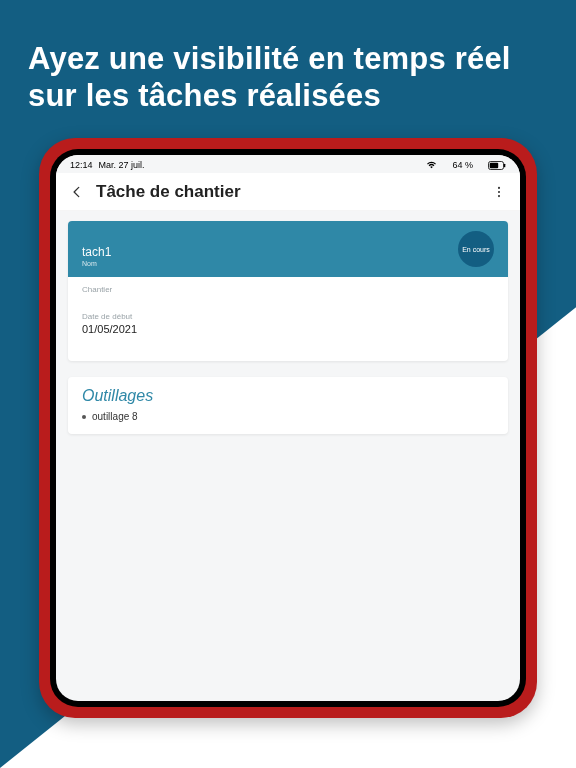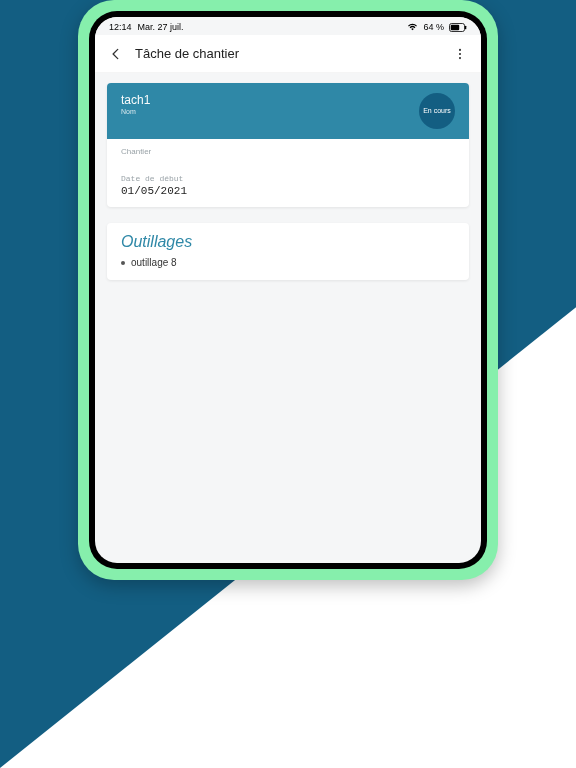--- a/index.html
+++ b/index.html
@@ -12,22 +12,22 @@
     z-index: 0;
   }
   .headline {
     position: relative; z-index: 1;
     color: #fff; font-weight: 700; font-size: 31px; line-height: 1.2;
     padding: 40px 28px 24px 28px; letter-spacing: 0.2px;
   }
   .tablet {
     position: relative; z-index: 2;
     margin: 0 auto;
-    width: 420px; height: 580px;
-    background: #86efac;
+    width: 498px; height: 580px;
+    background: #b91c1c;
     border-radius: 36px;
     padding: 11px;
     box-shadow: 0 6px 18px rgba(0,0,0,0.25);
   }
   .tablet-inner {
     width: 100%; height: 100%;
     background: #000;
     border-radius: 28px;
     padding: 6px;
   }
@@ -38,44 +38,44 @@
     overflow: hidden;
     display: flex; flex-direction: column;
   }
   .statusbar {
     height: 18px;
     display: flex; align-items: center; justify-content: space-between;
     padding: 2px 14px 0 14px;
     font-size: 9px; color: #000; background: #f5f6f7;
   }
   .status-left { display: flex; gap: 6px; align-items: center; }
-  .status-right { display: flex; gap: 5px; align-items: center; }
+  .status-right { display: flex; gap: 15px; align-items: center; }
   .wifi-icon, .battery-icon { display: inline-flex; align-items: center; }
   .appbar {
     height: 38px;
     display: flex; align-items: center; justify-content: space-between;
     padding: 0 12px;
     background: #fff;
     border-bottom: 1px solid rgba(0,0,0,0.04);
   }
   .appbar-left { display: flex; align-items: center; gap: 10px; }
   .back-btn { width: 18px; height: 18px; display: flex; align-items: center; justify-content: center; cursor: pointer; }
-  .appbar-title { font-size: 13px; color: #222; font-weight: 400; }
+  .appbar-title { font-size: 17px; color: #222; font-weight: 700; }
   .more-btn { width: 18px; height: 18px; display: flex; align-items: center; justify-content: center; cursor: pointer; }
   .content { flex: 1; padding: 10px 12px; overflow: hidden; }
   .card {
     background: #fff; border-radius: 4px;
     box-shadow: 0 1px 3px rgba(0,0,0,0.08);
     margin-bottom: 16px;
     overflow: hidden;
   }
   .card-header {
     background: #2F88A7;
     padding: 10px 14px;
-    display: flex; justify-content: space-between; align-items: flex-start;
+    display: flex; justify-content: space-between; align-items: flex-end;
     position: relative;
     min-height: 46px;
   }
   .card-header-text .task-name { color: #fff; font-size: 12px; font-weight: 500; opacity: 0.97; }
   .card-header-text .task-sub { color: #fff; font-size: 7px; opacity: 0.8; margin-top: 1px; }
   .status-circle {
     width: 36px; height: 36px; border-radius: 50%;
     background: #135E82;
     color: #fff; font-size: 7px;
     display: flex; align-items: center; justify-content: center;
@@ -89,20 +89,21 @@
   .section-title { font-size: 16px; color: #2F88A7; padding: 10px 14px 6px 14px; font-style: italic; }
   .list-item { font-size: 10px; color: #333; padding: 0 14px 12px 14px; display: flex; align-items: center; gap: 6px; }
   .bullet { width: 4px; height: 4px; border-radius: 50%; background: #555; display: inline-block; }
 </style>
 </head>
 <body>
 
 <div class="stage">
   <div class="diagonal"></div>
 
+  <div class="headline">Ayez une visibilité en temps réel sur les tâches réalisées</div>
 
   <div class="tablet">
     <div class="tablet-inner">
       <div class="screen">
 
         <div class="statusbar">
           <div class="status-left">
             <span>12:14</span>
             <span>Mar. 27 juil.</span>
           </div>
@@ -150,21 +151,21 @@
                 <div class="task-sub">Nom</div>
               </div>
               <div class="status-circle">
                 <span>En cours</span>
               </div>
             </div>
 
             <div class="field">
               <div class="field-label">Chantier</div>
             </div>
-            <div class="field" style="padding-bottom:10px;font-family:Liberation Mono, monospace;">
+            <div class="field" style="padding-bottom:26px;">
               <div class="field-label">Date de début</div>
               <div class="field-value">01/05/2021</div>
             </div>
           </div>
 
           <div class="card">
             <div class="section-title">Outillages</div>
             <div class="list-item">
               <span class="bullet"></span>
               <span>outillage 8</span>

